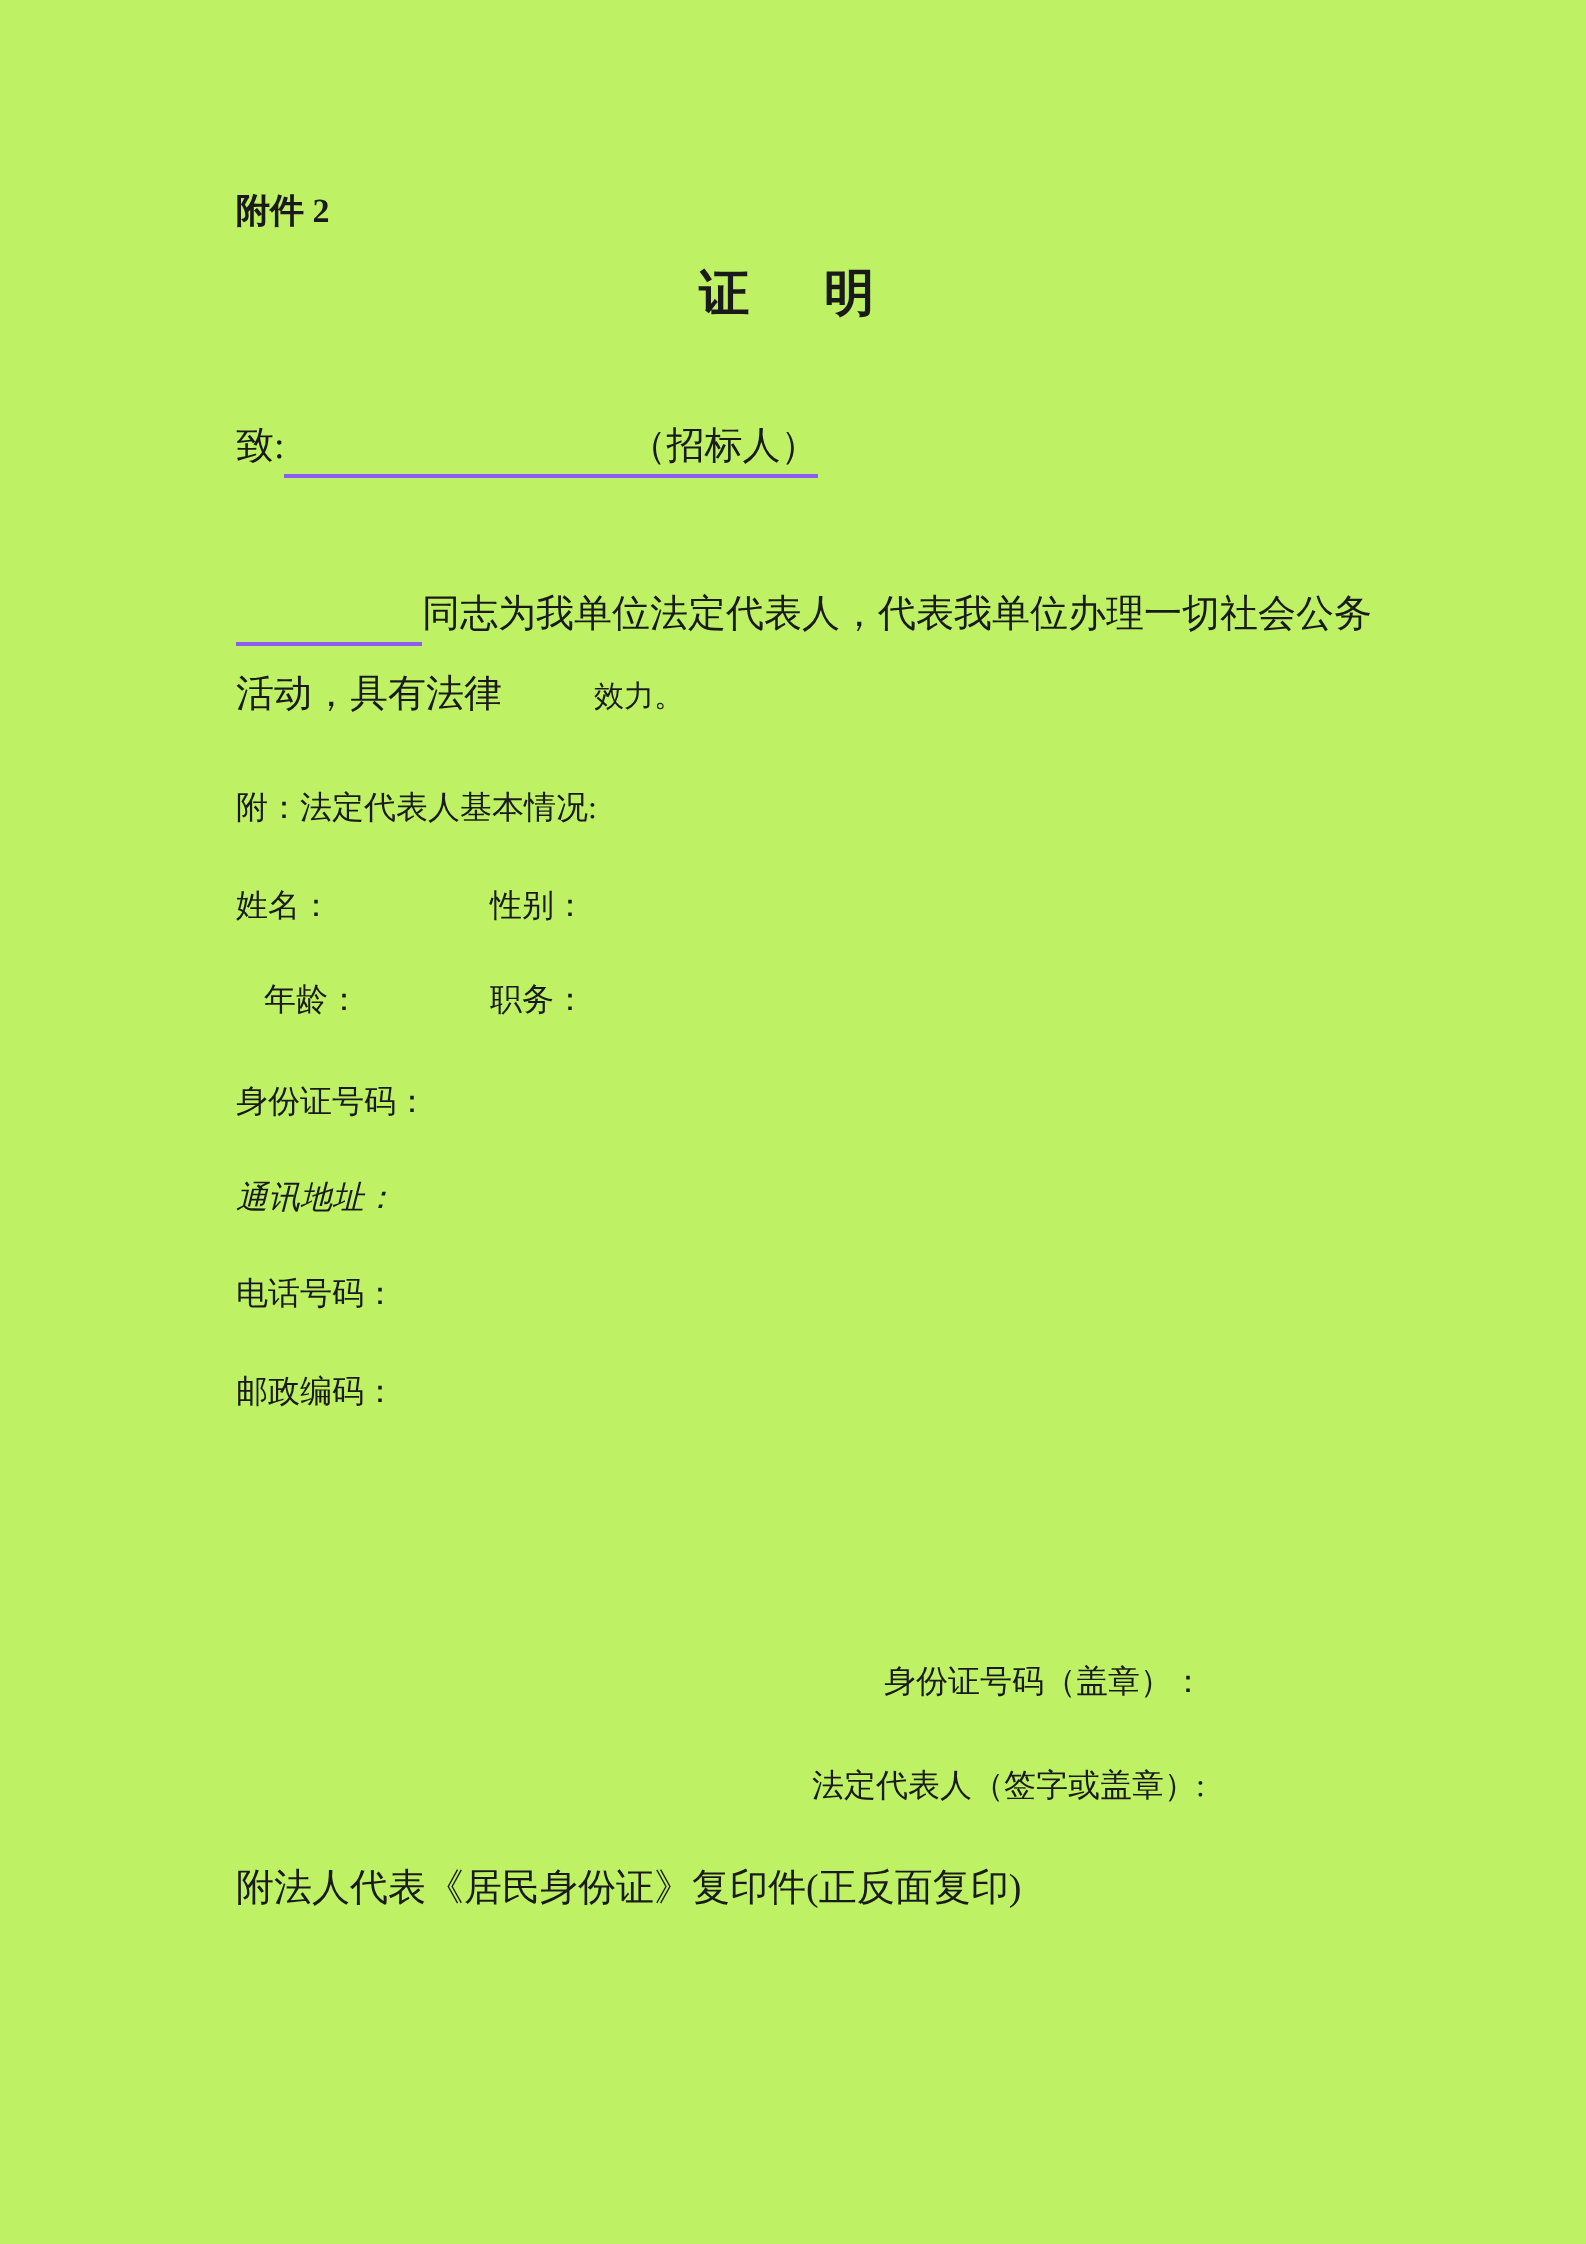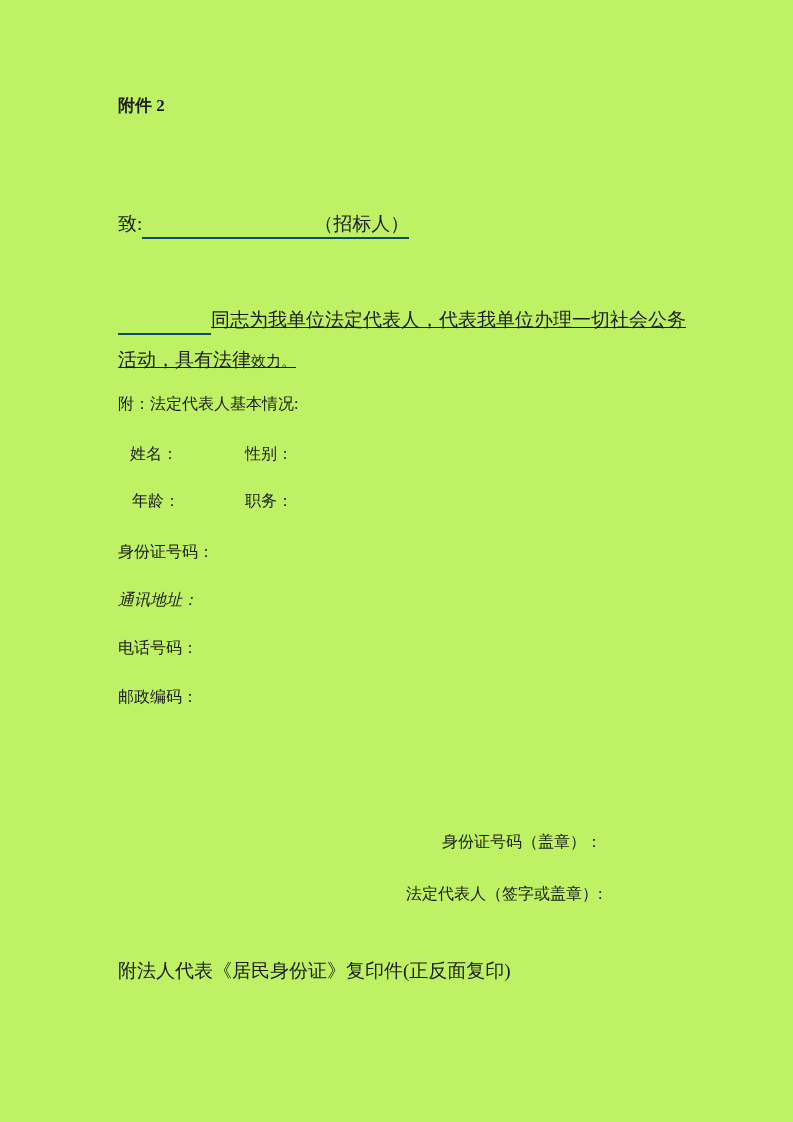--- a/index.html
+++ b/index.html
@@ -25,64 +25,64 @@
     left: 0; top: 130px; width: 793px;
     text-align: center;
     font-size: 25px; font-weight: bold;
     letter-spacing: 0.25em;
   }
   .salutation {
     left: 118px; top: 211px;
     font-size: 19px; line-height: 26px;
   }
   .ul-group {
-    border-bottom: 2px solid #0c4a6e;
+    border-bottom: 2px solid #8b5cf6;
     padding-bottom: 3px;
   }
   .spacer { display: inline-block; }
   .salutation .spacer { width: 172px; }
 
   .body-paragraph {
-    left: 118px; top: 300px; width: 570px;
-    font-size: 19px; line-height: 40px; text-decoration: underline;
+    left: 118px; top: 288px; width: 570px;
+    font-size: 19px; line-height: 40px;
   }
   .body-paragraph .spacer { width: 93px; }
-  .small-run { font-size: 15px; }
+  .small-run { font-size: 15px; margin-left: 46px; }
 
   .attach-heading {
     left: 118px; top: 394px;
     font-size: 16px;
   }
   .field { font-size: 16px; line-height: 19px; }
-  .f-name     { left: 118px; top: 444px; margin-left: 12px; }
+  .f-name     { left: 118px; top: 444px; }
   .f-gender   { left: 245px; top: 444px; }
   .f-age      { left: 132px; top: 491px; }
   .f-position { left: 245px; top: 491px; }
   .f-id       { left: 118px; top: 542px; }
   .f-address  { left: 118px; top: 590px; font-style: italic; }
   .f-phone    { left: 118px; top: 638px; text-align: right; }
   .f-postal   { left: 118px; top: 687px; }
 
   .sig { font-size: 16px; line-height: 20px; }
   .sig-bidder    { left: 442px; top: 832px; }
   .sig-legal-rep { left: 406px; top: 884px; }
 
   .footer-note {
     left: 118px; top: 931px;
     font-size: 19px;
-    margin-top: 27px;
   }
 </style>
 </head>
 <body>
 
 <div class="page">
 
   <div class="abs attachment-label">附件 2</div>
 
+  <div class="abs doc-title">证　明</div>
 
   <div class="abs salutation">
     <span>致:</span><span class="ul-group"><span class="spacer"></span><span>（招标人）</span></span>
   </div>
 
   <div class="abs body-paragraph">
     <div><span class="ul-group"><span class="spacer"></span></span><span>同志为我单位法定代表人，代表我单位办理一切社会公务</span></div>
     <div><span>活动，具有法律</span><span class="small-run">效力。</span></div>
   </div>
 

